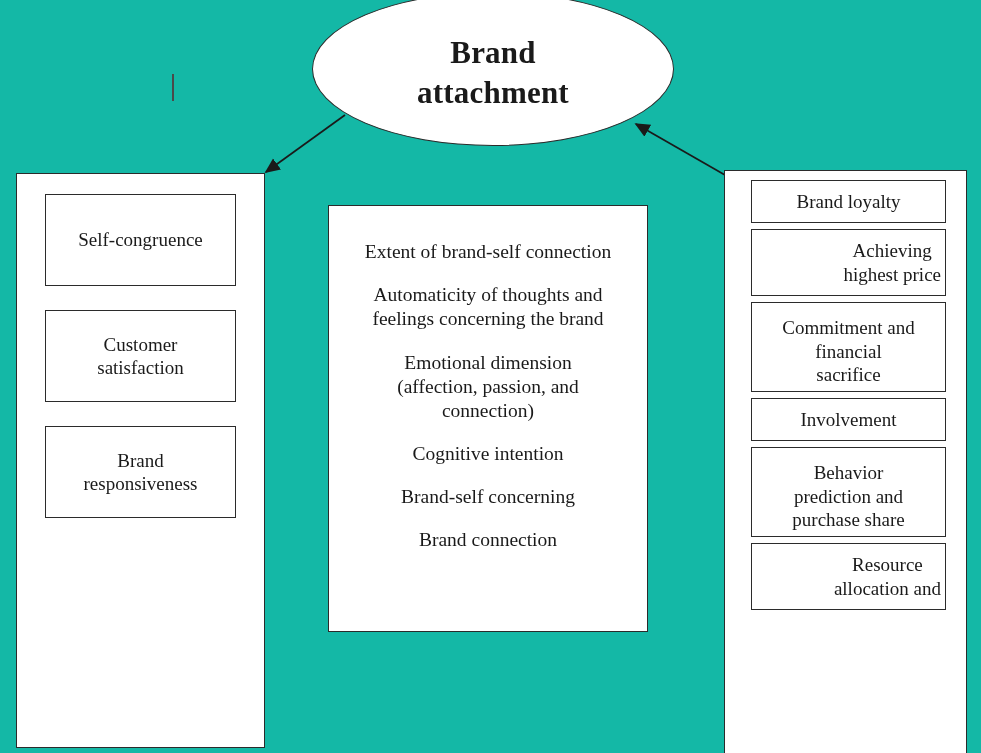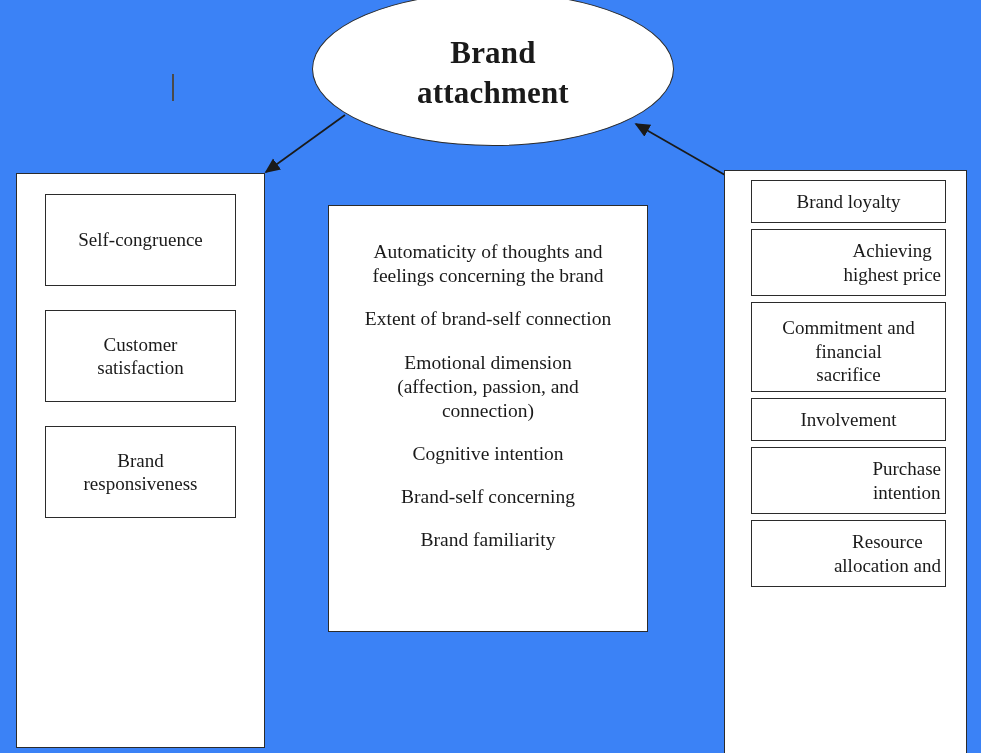--- a/index.html
+++ b/index.html
@@ -4,21 +4,21 @@
 <style>
   html, body {
     margin: 0;
     padding: 0;
     background: #ffffff;
   }
   #canvas {
     position: relative;
     width: 981px;
     height: 753px;
-    background: #3b82f6;
+    background: #14b8a6;
     overflow: hidden;
     font-family: "Liberation Serif", "DejaVu Serif", serif;
     color: #1a1a1a;
   }
 
   
   .ellipse {
     position: absolute;
     left: 312px;
     top: -8px;
@@ -186,44 +186,44 @@
       <div class="item-box">
         <span>Customer<br>satisfaction</span>
       </div>
       <div class="item-box">
         <span>Brand<br>responsiveness</span>
       </div>
     </div>
   </div>
 
   <div class="center-box">
+    <div class="center-line">Extent of brand-self connection</div>
     <div class="center-line">Automaticity of thoughts and<br>feelings concerning the brand</div>
-    <div class="center-line">Extent of brand-self connection</div>
     <div class="center-line">Emotional dimension<br>(affection, passion, and<br>connection)</div>
     <div class="center-line">Cognitive intention</div>
     <div class="center-line">Brand-self concerning</div>
-    <div class="center-line">Brand familiarity</div>
+    <div class="center-line">Brand connection</div>
   </div>
 
   <div class="panel panel-right">
     <div class="panel-inner">
       <div class="item-box h1">
         <span>Brand loyalty</span>
       </div>
       <div class="item-box h2">
         <span>Achieving<br>highest price</span>
       </div>
       <div class="item-box h3">
         <span>Commitment and<br>financial<br>sacrifice</span>
       </div>
       <div class="item-box h1">
         <span>Involvement</span>
       </div>
-      <div class="item-box h2">
-        <span>Purchase<br>intention</span>
+      <div class="item-box h3">
+        <span>Behavior<br>prediction and<br>purchase share</span>
       </div>
       <div class="item-box h2">
         <span>Resource<br>allocation and</span>
       </div>
     </div>
   </div>
 
 </div>
 
 </body></html>

